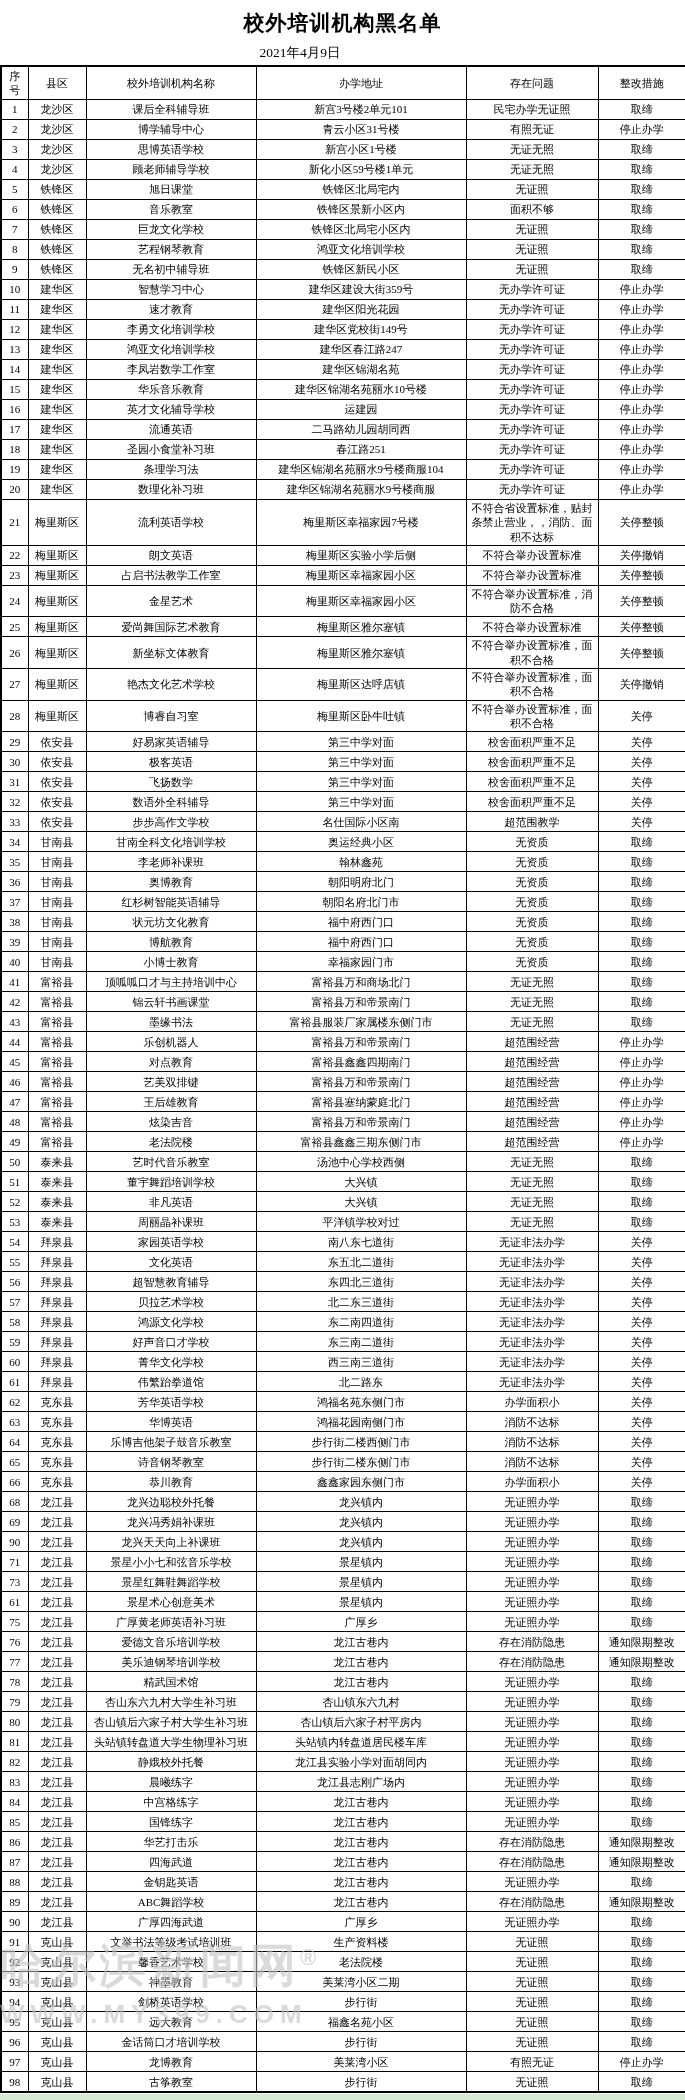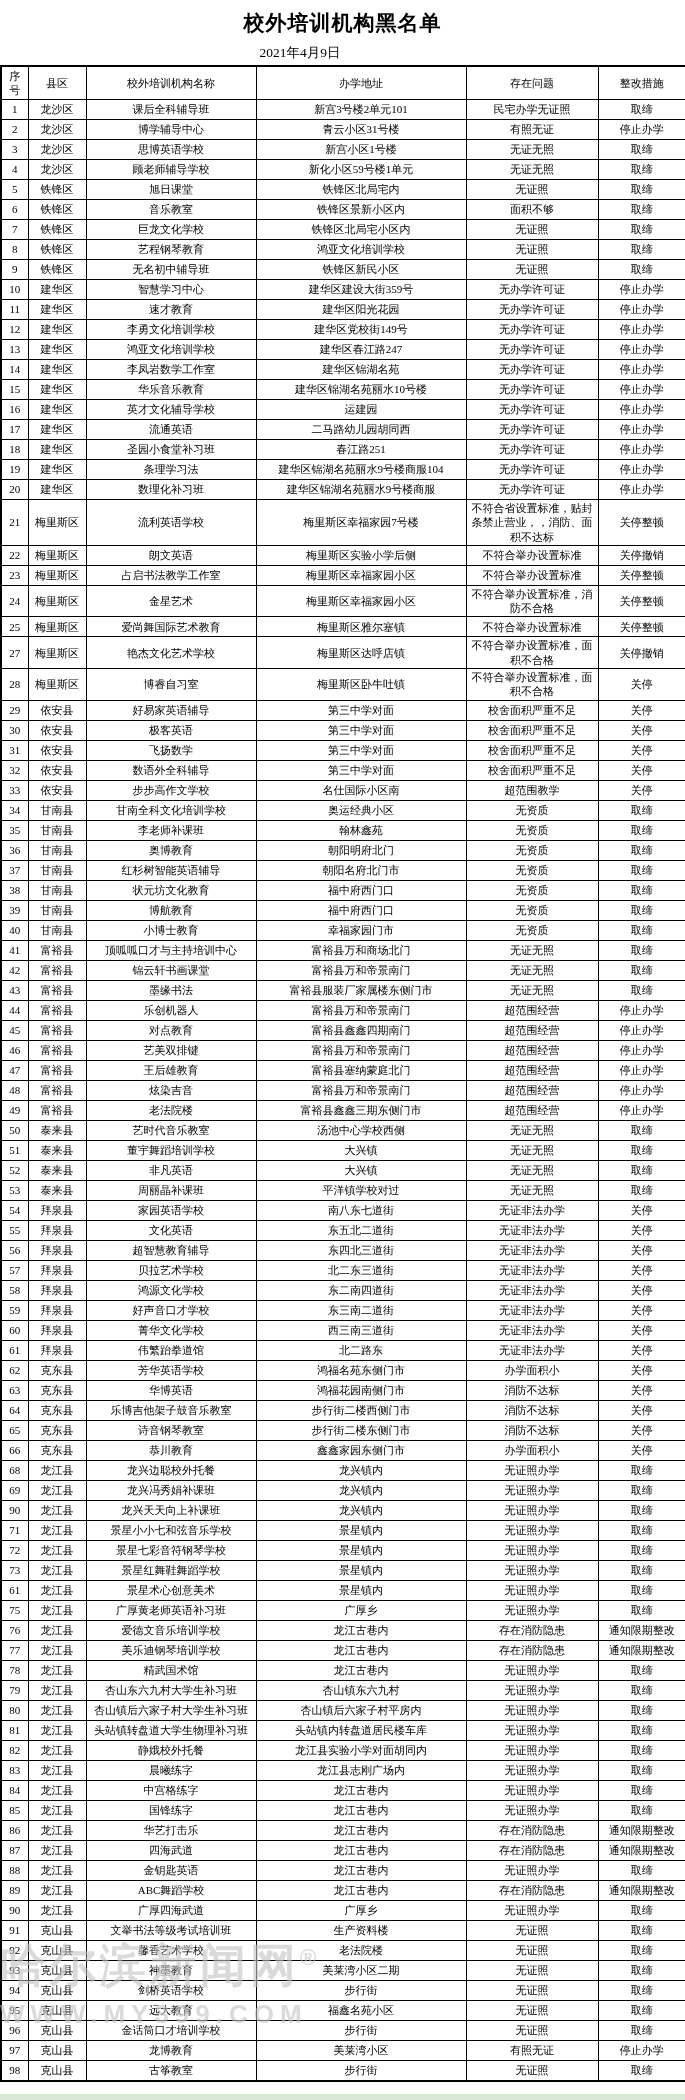--- a/index.html
+++ b/index.html
@@ -290,20 +290,28 @@
       </tr>
       <tr>
         <td>25</td>
         <td>梅里斯区</td>
         <td>爱尚舞国际艺术教育</td>
         <td>梅里斯区雅尔塞镇</td>
         <td>不符合举办设置标准</td>
         <td>关停整顿</td>
       </tr>
       <tr>
+        <td>26</td>
+        <td>梅里斯区</td>
+        <td>新坐标文体教育</td>
+        <td>梅里斯区雅尔塞镇</td>
+        <td>不符合举办设置标准，面积不合格</td>
+        <td>关停整顿</td>
+      </tr>
+      <tr>
         <td>27</td>
         <td>梅里斯区</td>
         <td>艳杰文化艺术学校</td>
         <td>梅里斯区达呼店镇</td>
         <td>不符合举办设置标准，面积不合格</td>
         <td>关停撤销</td>
       </tr>
       <tr>
         <td>28</td>
         <td>梅里斯区</td>
@@ -637,28 +645,20 @@
         <td>龙江县</td>
         <td>龙兴天天向上补课班</td>
         <td>龙兴镇内</td>
         <td>无证照办学</td>
         <td>取缔</td>
       </tr>
       <tr>
         <td>71</td>
         <td>龙江县</td>
         <td>景星小小七和弦音乐学校</td>
-        <td>景星镇内</td>
-        <td>无证照办学</td>
-        <td>取缔</td>
-      </tr>
-      <tr>
-        <td>72</td>
-        <td>龙江县</td>
-        <td>景星七彩音符钢琴学校</td>
         <td>景星镇内</td>
         <td>无证照办学</td>
         <td>取缔</td>
       </tr>
       <tr>
         <td>73</td>
         <td>龙江县</td>
         <td>景星红舞鞋舞蹈学校</td>
         <td>景星镇内</td>
         <td>无证照办学</td>

